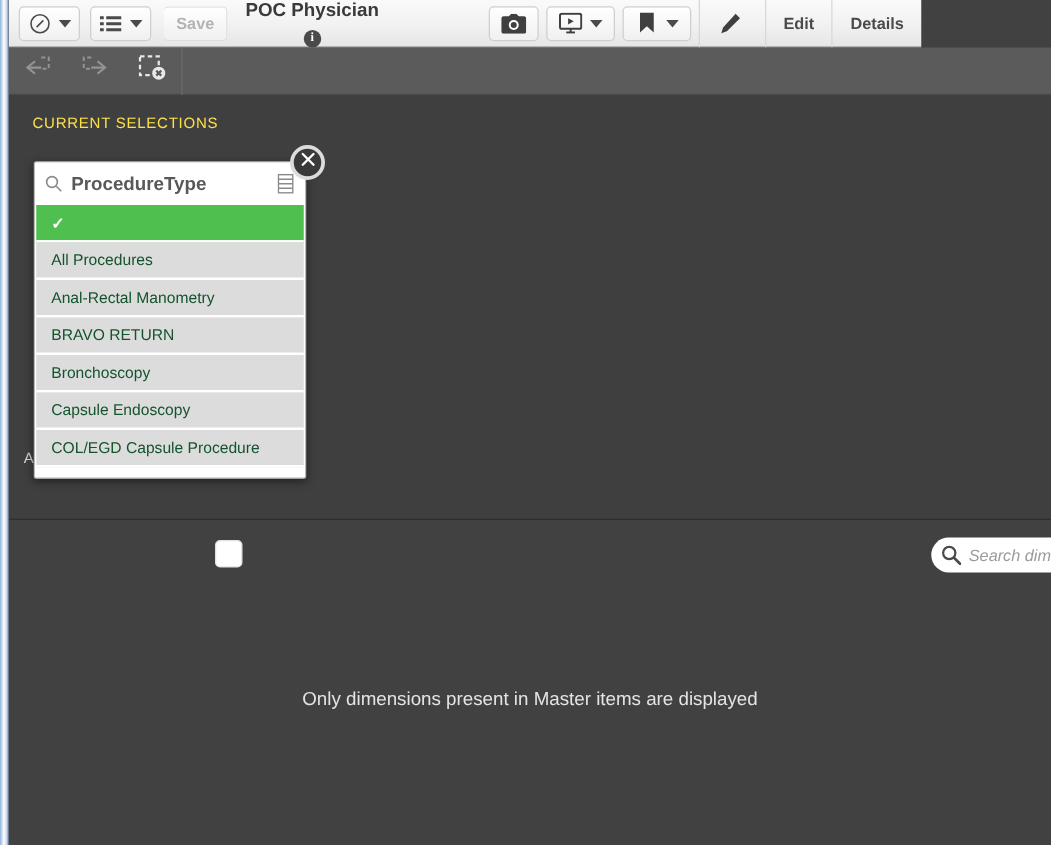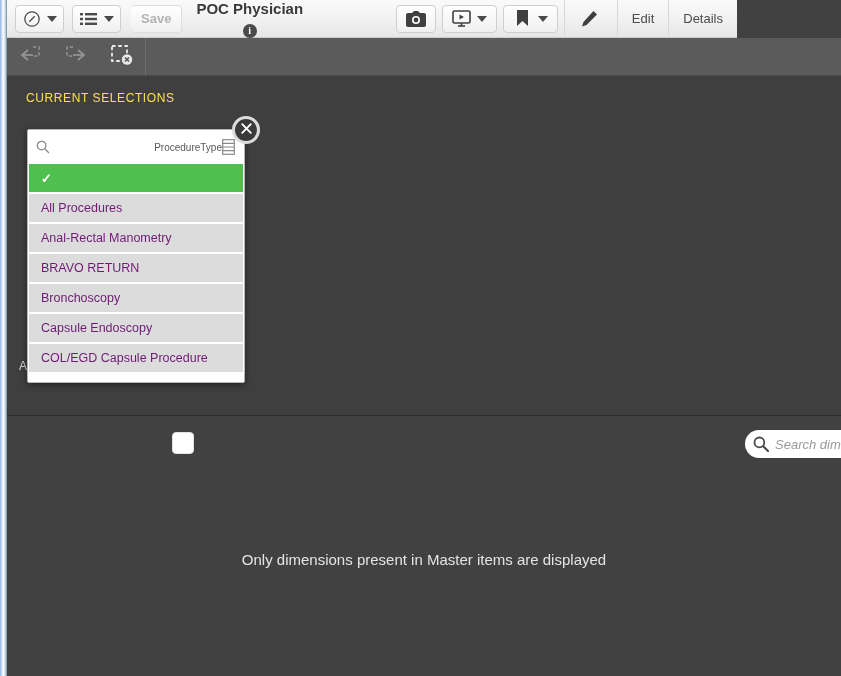--- a/index.html
+++ b/index.html
@@ -55,21 +55,21 @@
   .info-dot {
     width: 14px; height: 14px; border-radius: 50%;
     background: #4a4a4a; color: #fff; font-size: 10px; font-weight: bold;
     display: flex; align-items: center; justify-content: center;
     font-family: "Liberation Serif", serif;
   }
   .tb-right { margin-left: auto; display: flex; align-items: center; height: 38px; }
   .tb-btn {
     height: 38px; display: flex; align-items: center; justify-content: center;
     padding: 0 14px; cursor: pointer; color: #4a4a4a;
-    font-size: 13px; font-weight: normal; border-left: 1px solid #d8d8d8;
+    font-size: 13px; font-weight: bold; border-left: 1px solid #d8d8d8;
   }
   .tb-btn:first-child { border-left: none; }
   .tb-btn.boxed {
     border: 1px solid #cfcfcf; border-radius: 4px; height: 28px;
     margin-right: 6px; background: linear-gradient(to bottom,#ffffff,#f0f0f0);
     padding: 0 9px;
   }
 
   
   .selbar {
@@ -114,28 +114,28 @@
     padding-bottom: 8px;
     z-index: 20;
   }
   .pop-head {
     height: 34px; display: flex; align-items: center;
     padding: 0 9px 0 8px; background: #fff;
   }
   .pop-search-ic { color: #8a8a8a; display:flex; align-items:center; }
   .pop-title {
     flex: 1; margin-left: 7px;
-    font-size: 10px; font-weight: normal; color: #595959; text-align: right;
+    font-size: 15px; font-weight: bold; color: #595959;
   }
   .pop-listicon { color: #8a8a8a; display:flex; align-items:center; cursor:pointer; }
   .lb-list { padding: 0 1px; }
   .lb-row {
     height: 30px; display: flex; align-items: center;
     padding: 0 10px 0 12px;
-    background: #dcdcdc; color: #701a75;
+    background: #dcdcdc; color: #14532d;
     font-size: 12.5px;
     border-bottom: 2px solid #ffffff;
     cursor: pointer;
   }
   .lb-row.selected { background: #4fc04f; color: #ffffff; }
   .lb-row .lbl { flex: 1; }
   .lb-check { color:#fff; font-size:13px; font-weight:bold; }
 
   
   .close-badge {

